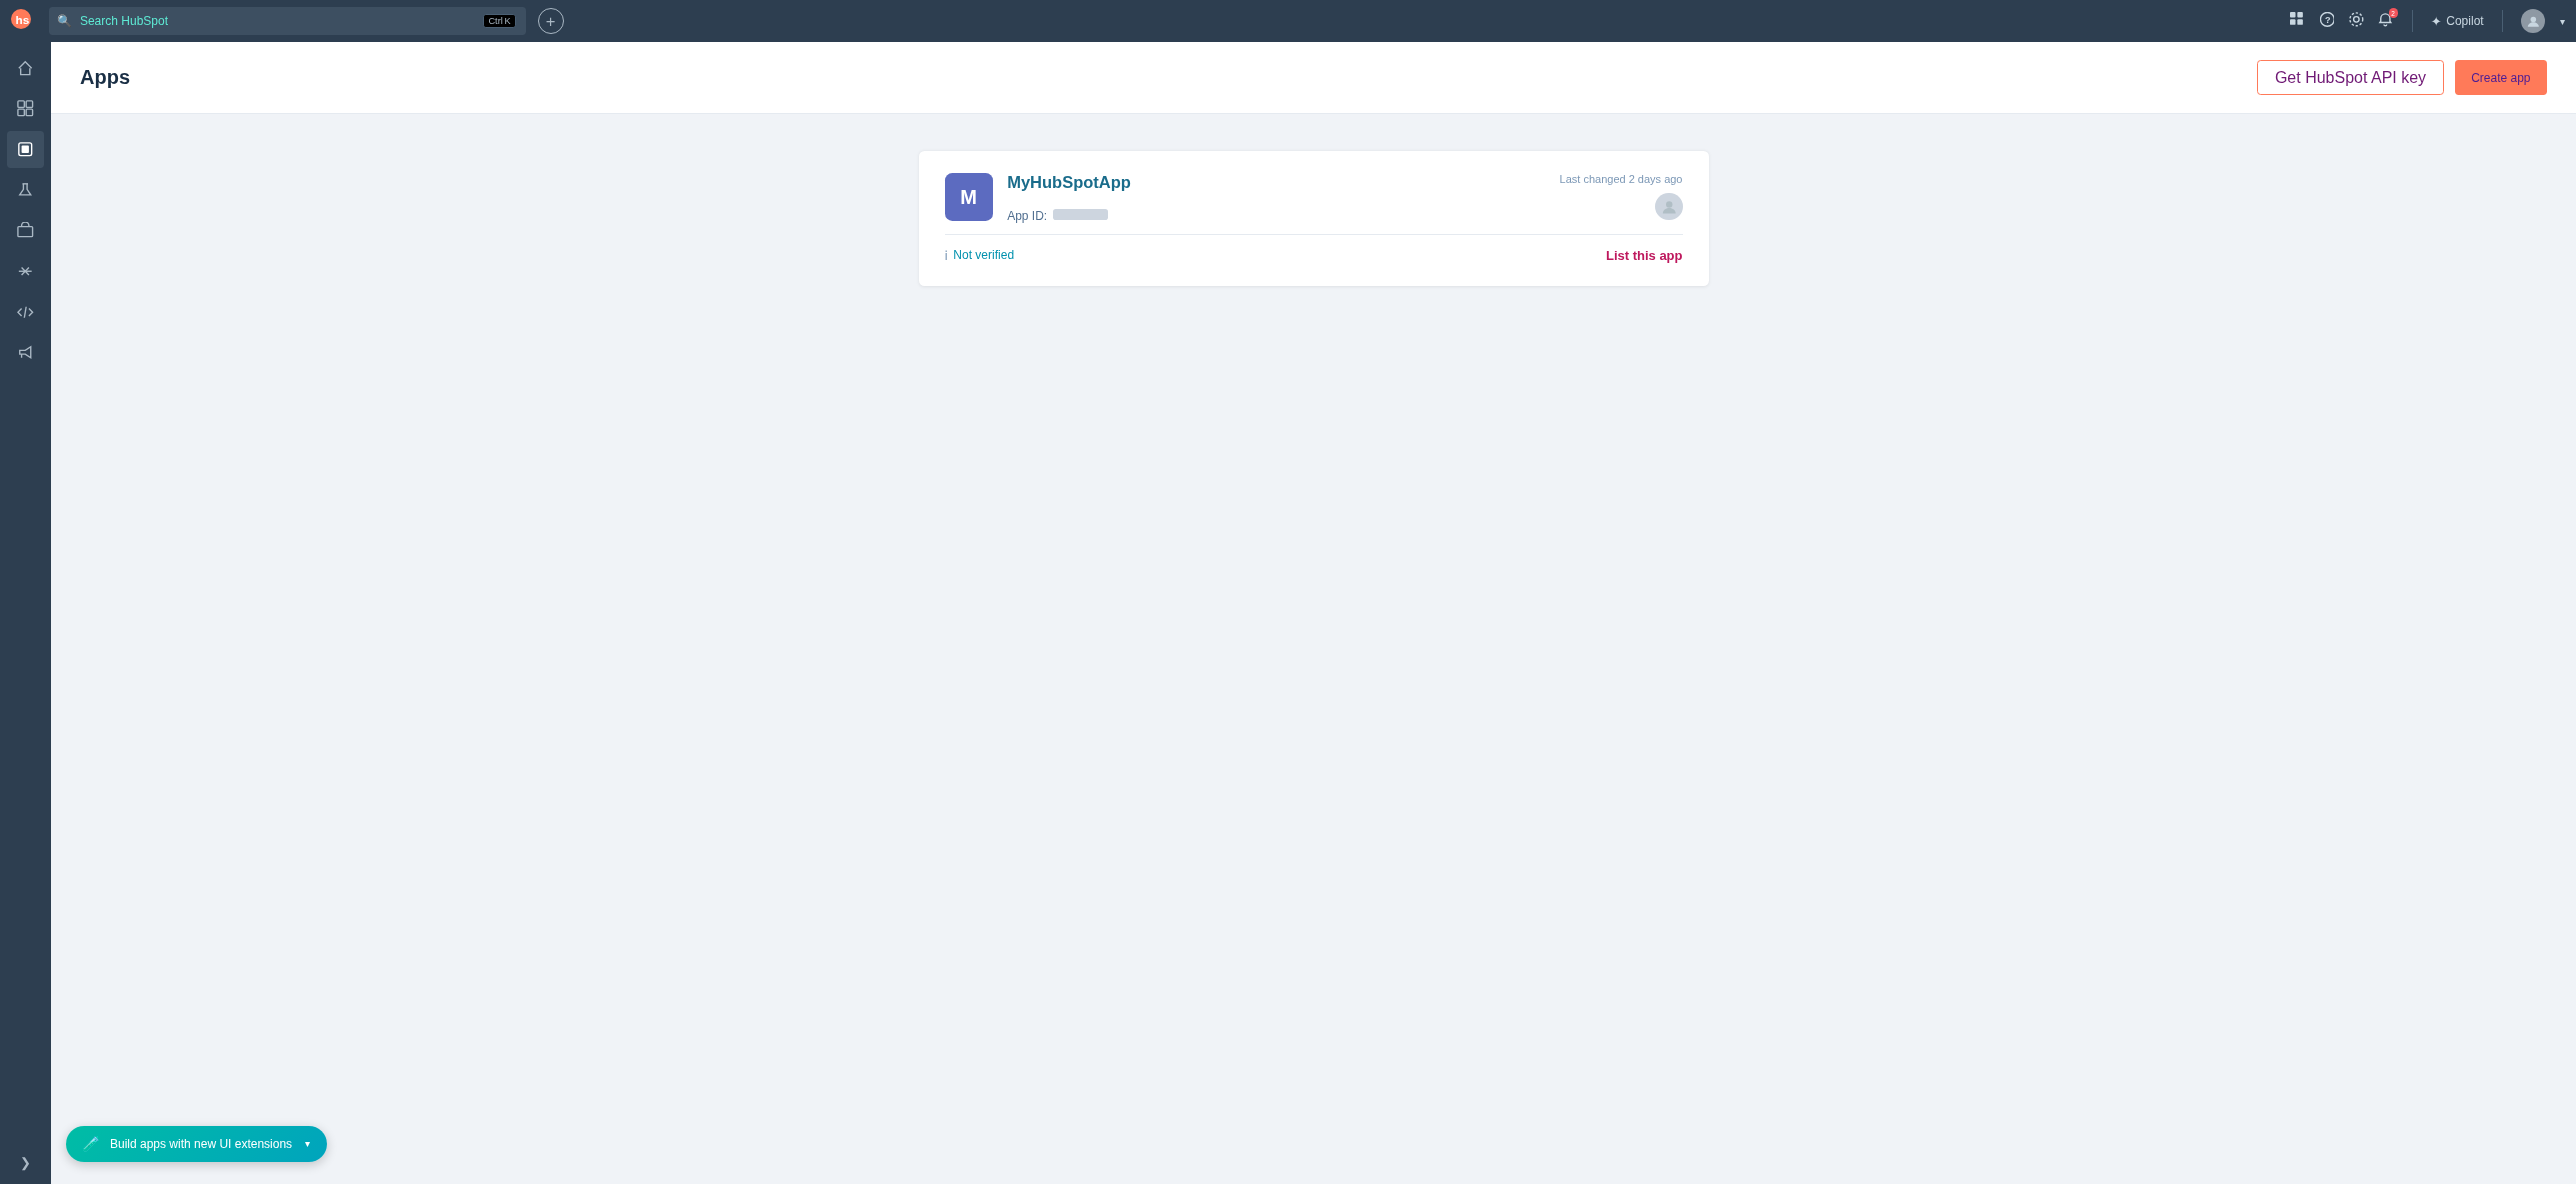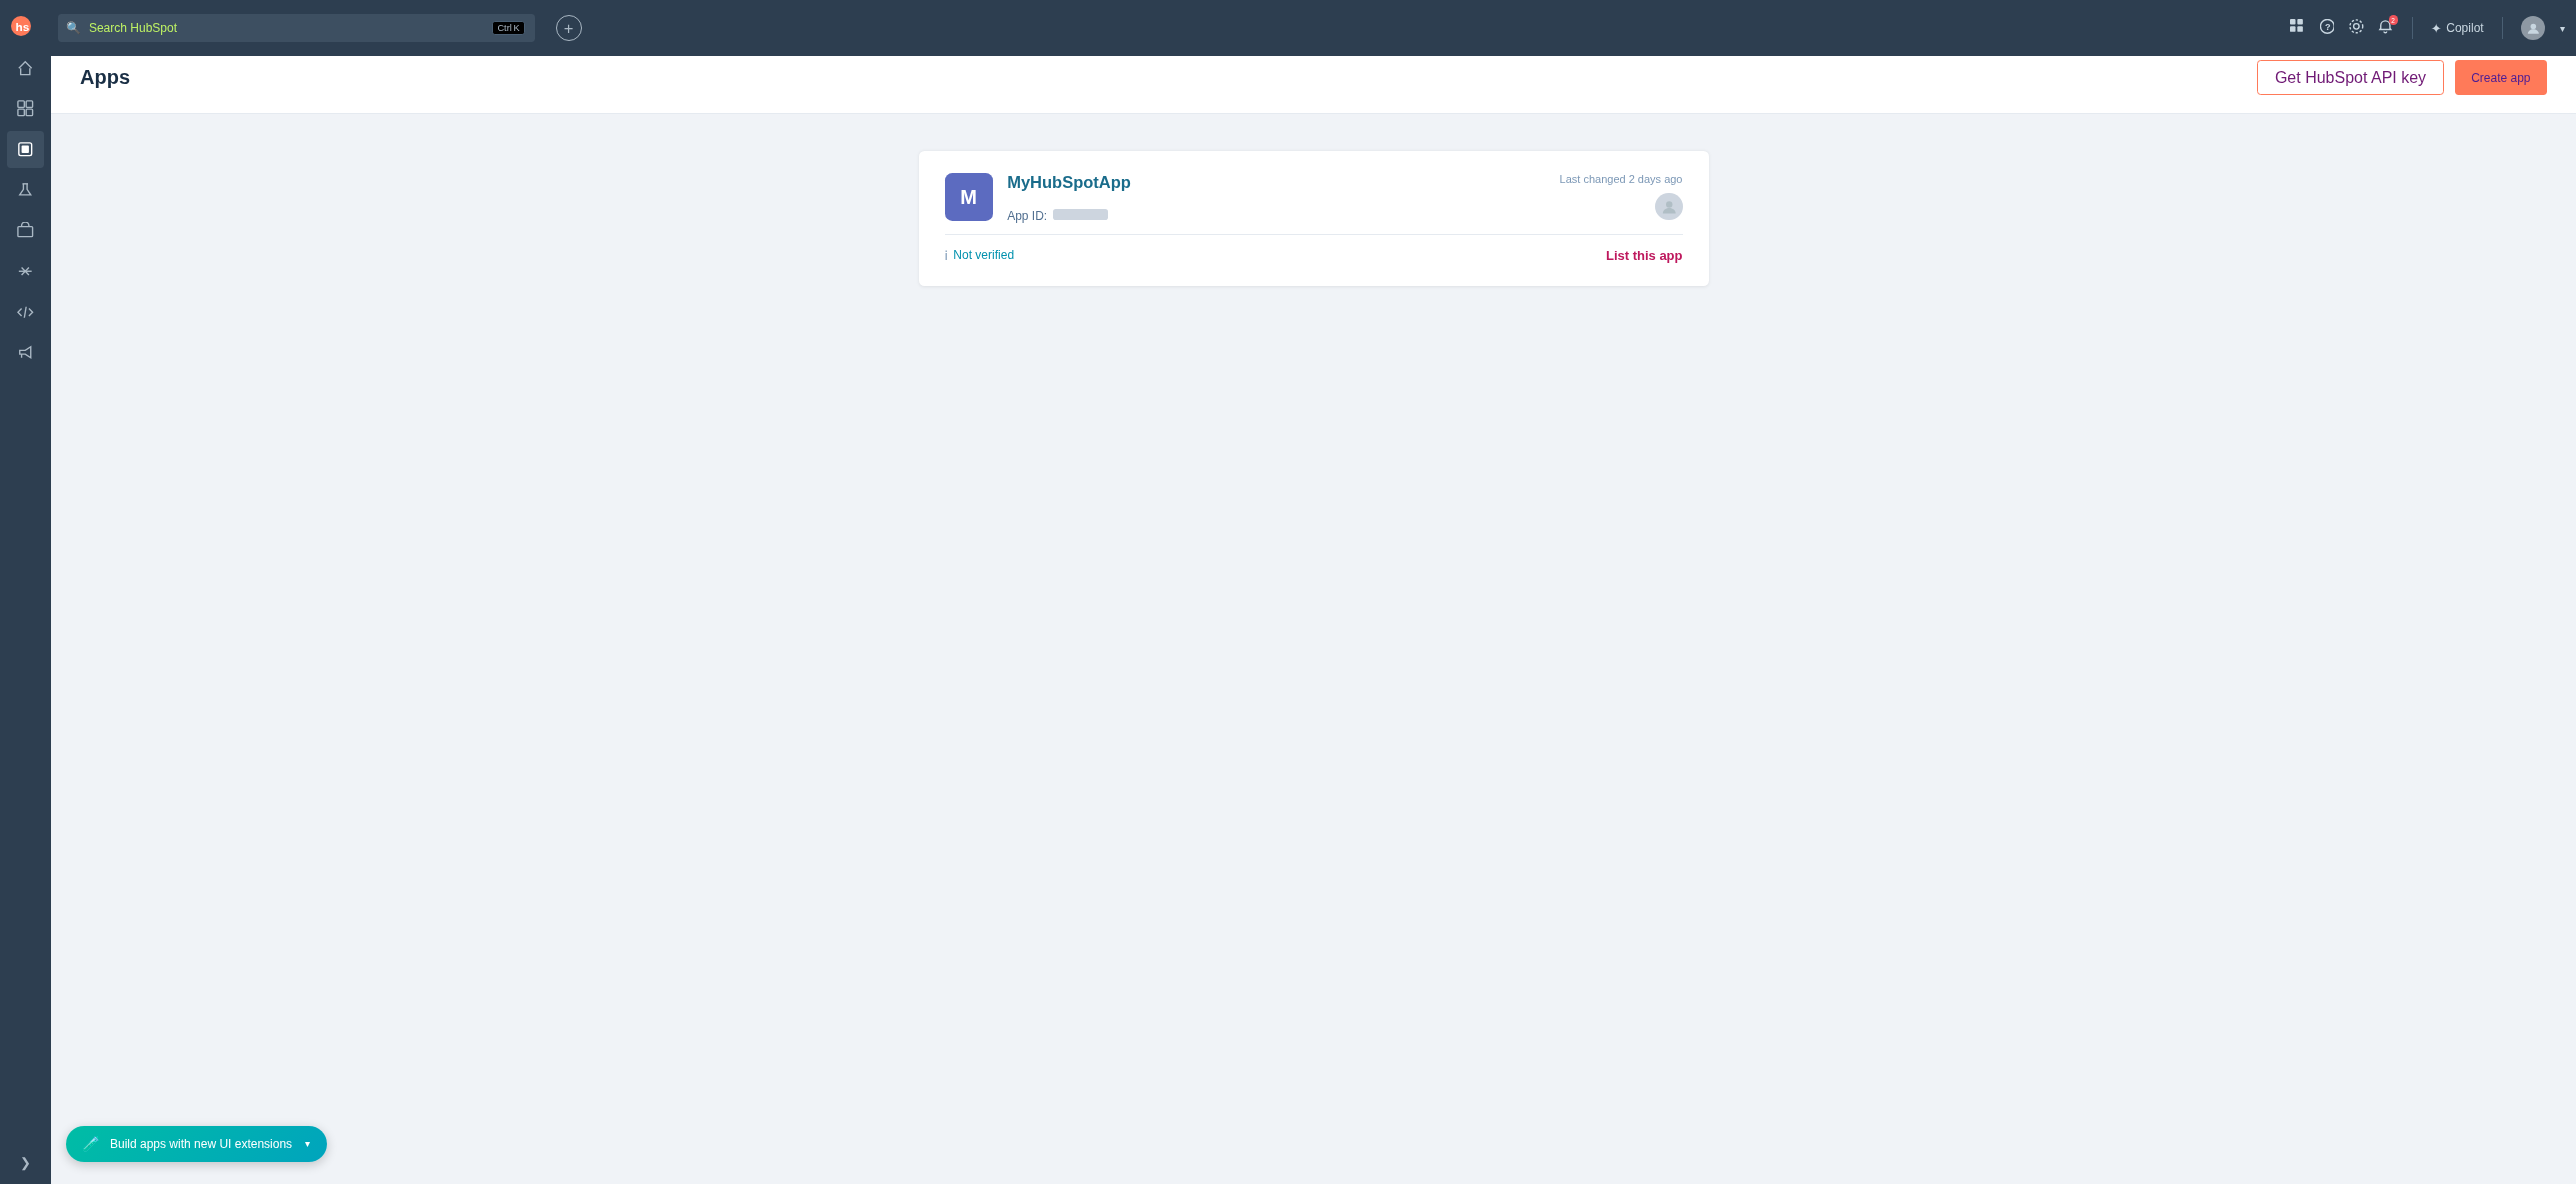--- a/index.html
+++ b/index.html
@@ -3,23 +3,23 @@
   <meta charset="utf-8">
   <style>
     * { box-sizing: border-box; margin: 0; padding: 0; }
     body { font-family: -apple-system, BlinkMacSystemFont, 'Segoe UI', Helvetica, Arial, sans-serif; background: #f5f8fa; overflow: hidden; }
 
     
     .top-nav {
       display: flex;
       align-items: center;
       background: #2d3e50;
-      height: 56px;
+      height: 42px;
       padding: 0 11px;
-      gap: 21px;
+      gap: 12px;
       position: fixed;
       top: 0; left: 0; right: 0;
       z-index: 100;
     }
     .hubspot-logo {
       color: #ff7a59;
       font-size: 20px;
       margin-right: 5.5px;
       flex-shrink: 0;
     }
@@ -29,21 +29,21 @@
       background: #3d4f61;
       border-radius: 3.7px;
       padding: 0 9.2px;
       height: 27.5px;
       flex: 1;
       max-width: 477px;
       gap: 7.3px;
       cursor: text;
     }
     .search-bar-icon { color: #aab8c4; font-size: 12px; }
-    .search-placeholder { color: #bef264; font-size: 12px; flex: 1; }
+    .search-placeholder { color: #5eead4; font-size: 12px; flex: 1; }
     .search-shortcut {
       display: flex; align-items: flex-start; gap: 1.8px;
       background: #000000; border-radius: 2.8px; padding: 0.9px 4.6px;
       color: #aab8c4; font-size: 9.2px; border: 0.9px solid #4a5f73;
     }
     .add-btn {
       width: 26px; height: 26px;
       border: 1.8px solid #aab8c4; border-radius: 50%;
       background: transparent; color: #aab8c4;
       font-size: 16.5px; cursor: pointer;

